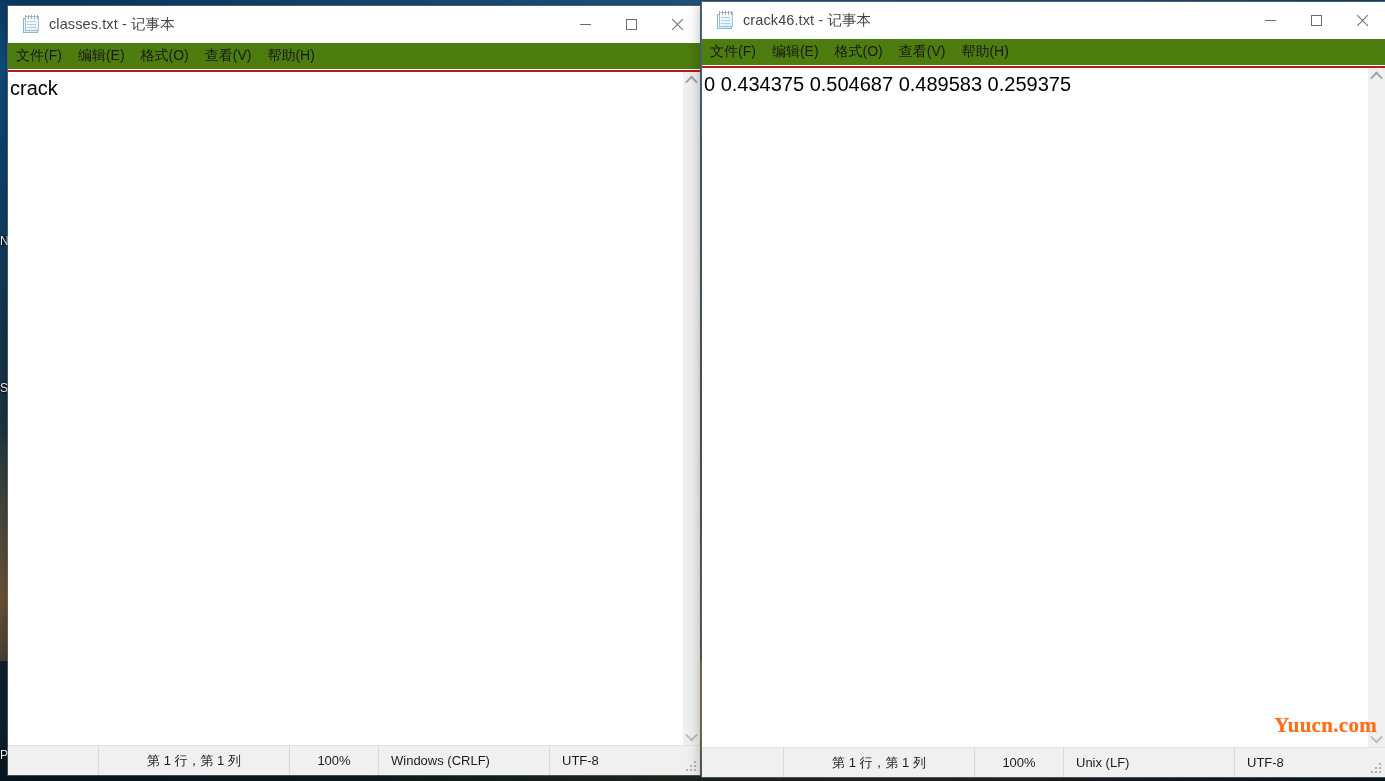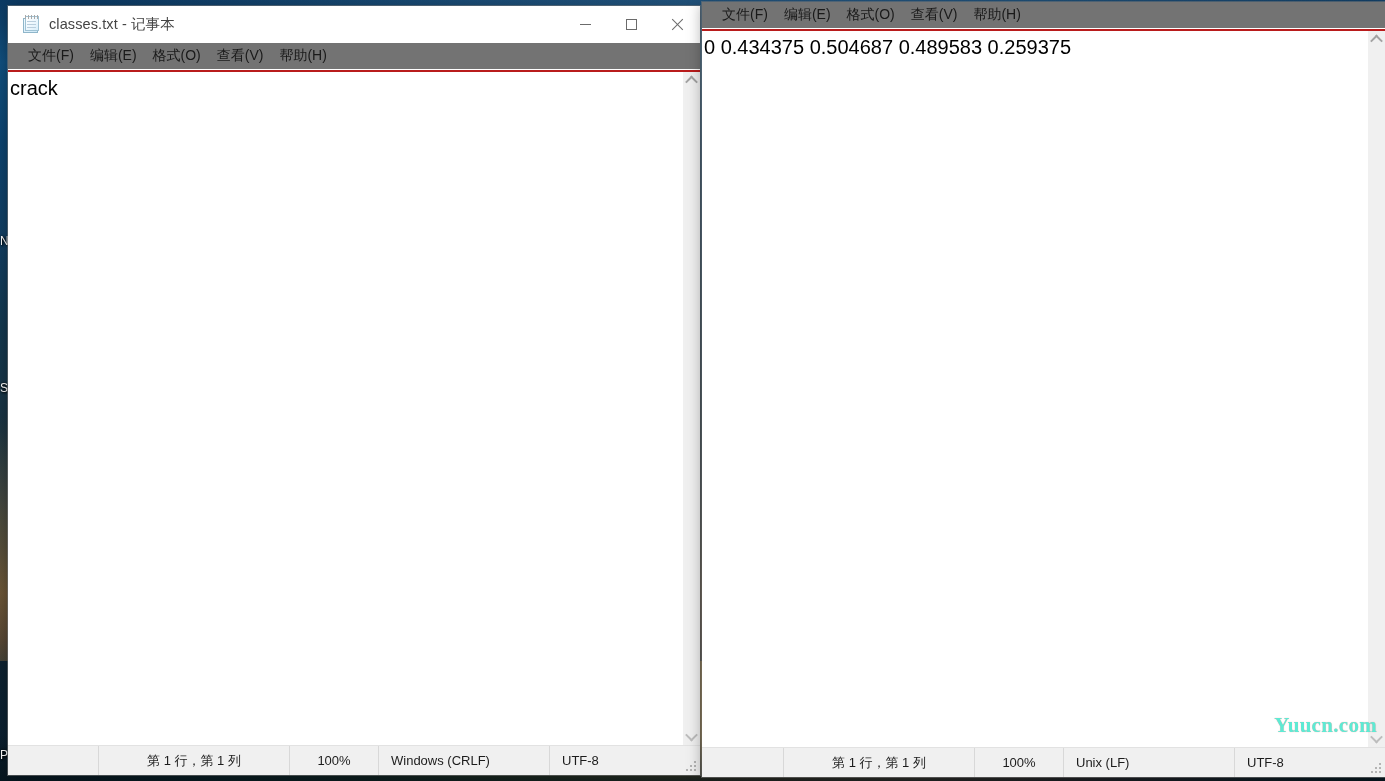--- a/index.html
+++ b/index.html
@@ -173,24 +173,23 @@
     position: absolute;
     left: 0; top: 6px;
     width: 15px; height: 1px;
     background: #6b6b6b;
   }
   .glyph-close:before { transform: rotate(45deg); }
   .glyph-close:after  { transform: rotate(-45deg); }
 
   .menubar {
     height: 26px;
-    background: #737373;
+    background: #4d7c0f;
     display: flex;
     align-items: center;
-    padding-left: 12px;
     flex: none;
     border-bottom: 1px solid #ffffff;
   }
   .menu-item {
     font-size: 14px;
     color: #1a1a1a;
     padding: 2px 8px;
     white-space: nowrap;
     font-family: "Liberation Sans", "DejaVu Sans", sans-serif;
   }
@@ -295,21 +294,21 @@
   }
 
   
   #watermark {
     position: absolute;
     right: 8px;
     top: 713px;
     font-family: "Liberation Serif", "DejaVu Serif", serif;
     font-size: 21px;
     font-weight: 700;
-    color: #5eead4;
+    color: #f97316;
     letter-spacing: 0.3px;
     z-index: 50;
     text-shadow: 0 0 1px rgba(255,0,0,0.4);
   }
 </style>
 </head>
 <body>
 
 <div id="desktop">
   <div class="sheen"></div>
@@ -370,20 +369,42 @@
     <div class="status-cell" style="width:166px; justify-content:center;">第 1 行，第 1 列</div>
     <div class="status-cell" style="width:64px; justify-content:center;">100%</div>
     <div class="status-cell" style="width:146px;">Windows (CRLF)</div>
     <div class="status-cell" style="width:110px;">UTF-8</div>
     <div class="grip"></div>
   </div>
 </div>
 
 <div class="window" id="win-right">
 
+  <div class="titlebar">
+    <div class="title-left">
+      <span class="np-icon">
+        <span class="sheet"></span>
+        <span class="sheet2"></span>
+        <span class="rings"></span>
+        <span class="lines"></span>
+      </span>
+      <span class="title-text">crack46.txt - 记事本</span>
+    </div>
+    <div class="win-buttons">
+      <div class="win-btn">
+        <span class="glyph-min"></span>
+      </div>
+      <div class="win-btn">
+        <span class="glyph-max"></span>
+      </div>
+      <div class="win-btn close">
+        <span class="glyph-close"></span>
+      </div>
+    </div>
+  </div>
 
   <div class="menubar">
     <div class="menu-item">文件(F)</div>
     <div class="menu-item">编辑(E)</div>
     <div class="menu-item">格式(O)</div>
     <div class="menu-item">查看(V)</div>
     <div class="menu-item">帮助(H)</div>
   </div>
 
   <div class="doc-area">

